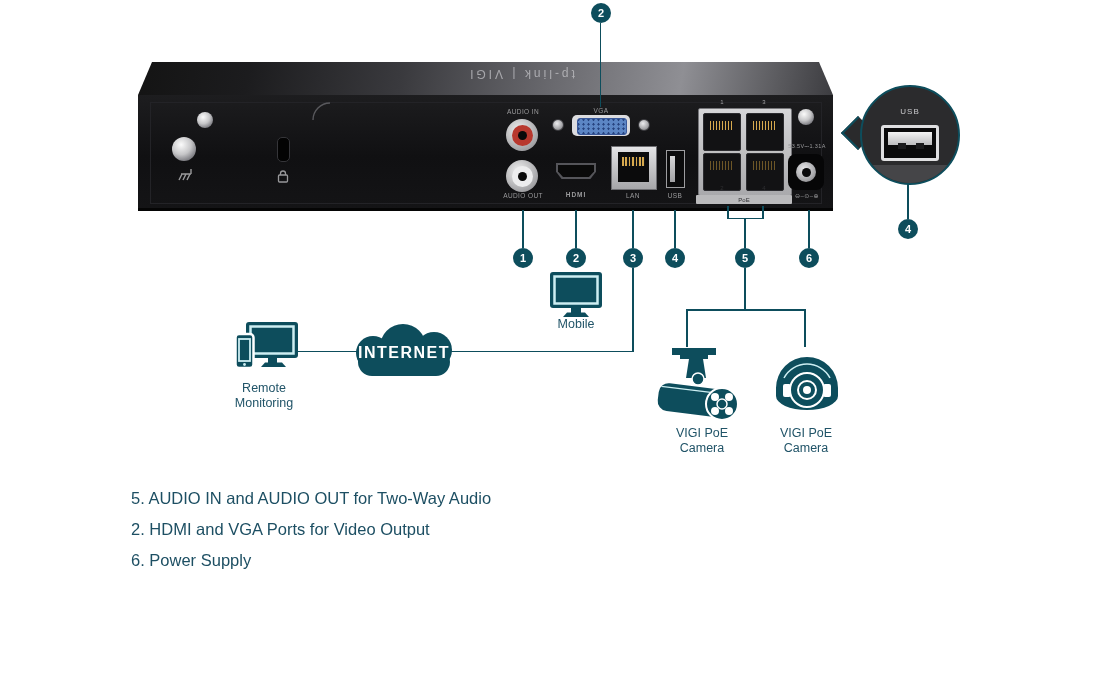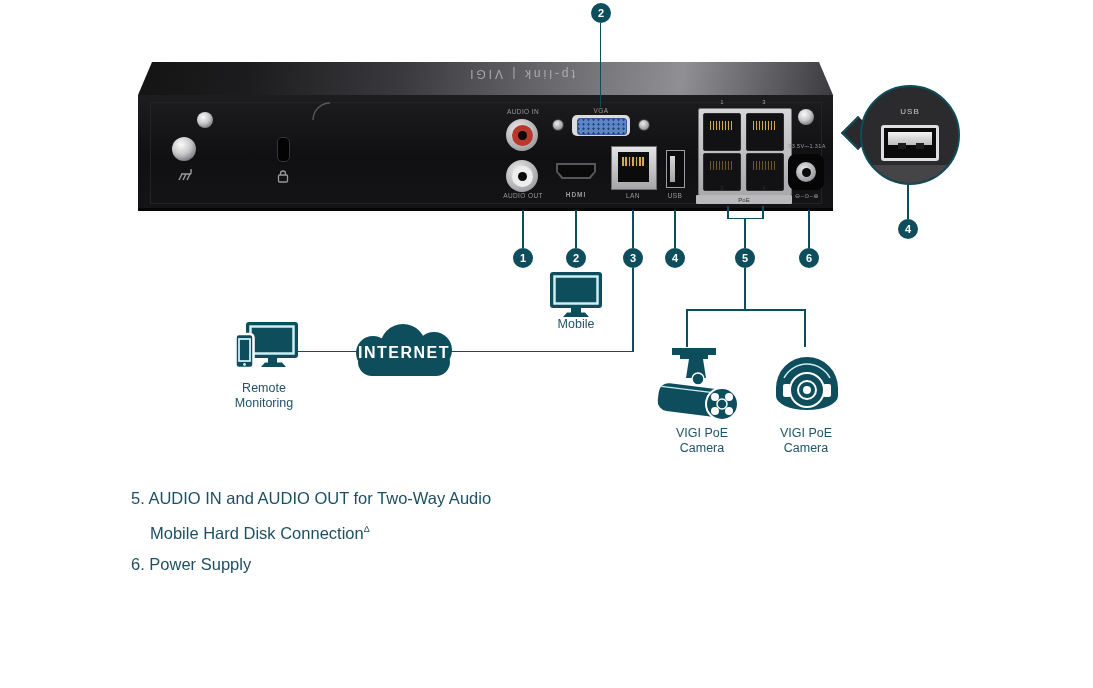--- a/index.html
+++ b/index.html
@@ -296,19 +296,19 @@
     <circle cx="37" cy="38" r="9" fill="#0d4d5c" stroke="#fff" stroke-width="2"></circle>
     <circle cx="37" cy="38" r="4" fill="#fff"></circle>
   </svg>
   <div class="iconlabel" style="left:764px;top:426px;width:84px;">
     <div>VIGI PoE</div>
     <div>Camera</div>
   </div>
 
   <div class="abs" id="feature-list">
     <div class="feat"><span>5. AUDIO IN and AUDIO OUT for Two-Way Audio</span></div>
+    <div class="feat"><span>2. HDMI and VGA Ports for Video Output</span></div>
     <div class="feat">
-      <div class="feat-wrap"><span>Mobile Hard Disk Connection</span><sup>Δ</sup></div>
     </div>
     <div class="feat"><span>6. Power Supply</span></div>
   </div>
 
 </div>
 
 </body></html>

